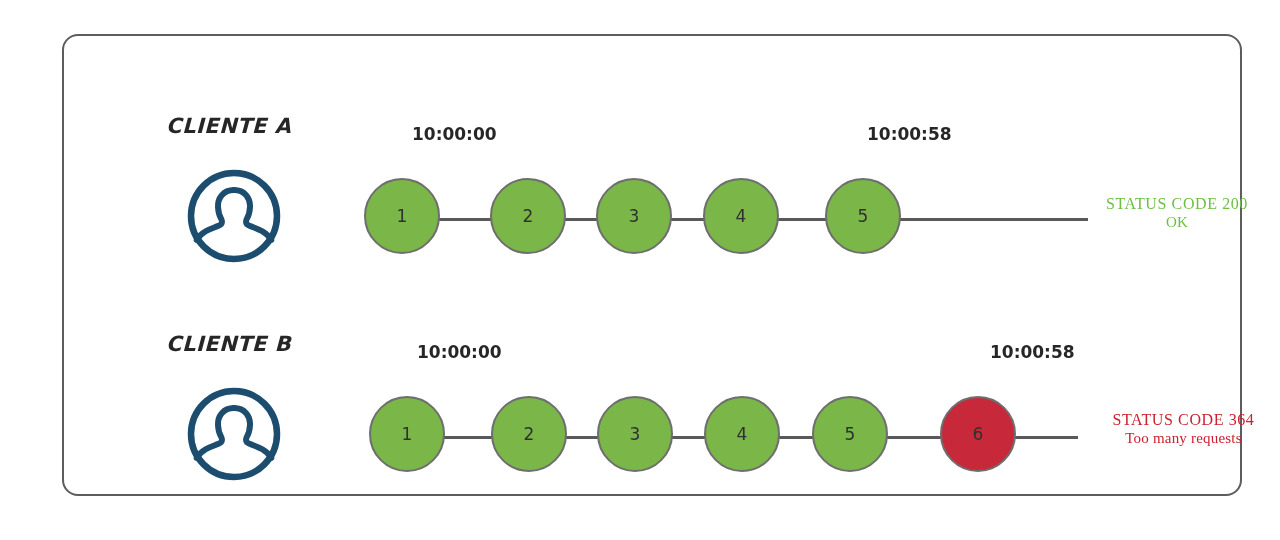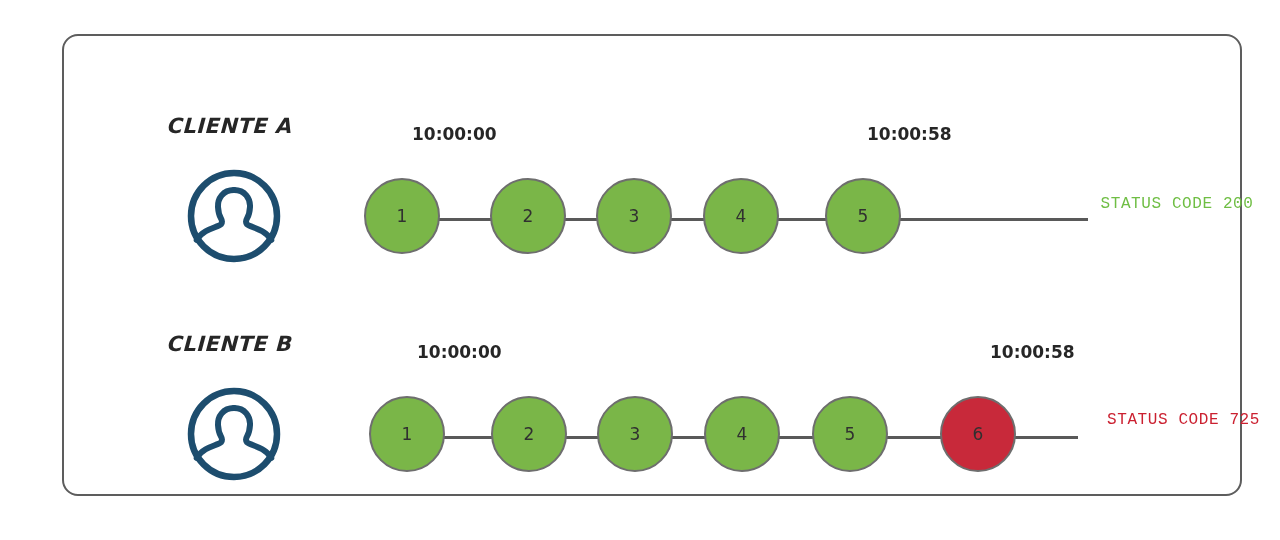--- a/index.html
+++ b/index.html
@@ -109,21 +109,21 @@
     line-height: 1;
   }
   .node.ok  { background: #7ab648; }
   .node.err { background: #c8293a; }
 
   
   .status {
     position: absolute;
     text-align: center;
     white-space: nowrap;
-    font-family: Liberation Mono, monospace;
+    font-family: Liberation Serif, serif;
     line-height: 1.18;
   }
   .status .l1 {
     display: block;
     font-size: 16px;
     letter-spacing: 0.6px;
   }
   .status .l2 {
     display: block;
     font-size: 15px;
@@ -180,20 +180,21 @@
         <div class="node ok" style="left:339px;">
             <span>4</span>
           </div>
         <div class="node ok" style="left:461px;">
             <span>5</span>
           </div>
       </div>
 
       <div class="status ok" style="left:1028px; top:159px; width:170px;">
         <span class="l1">STATUS CODE 200</span>
+        <span class="l2">OK</span>
       </div>
     </div>
 
     <div class="row row-b">
 
       <div class="client-name">CLIENTE B</div>
 
       <div class="avatar">
         <svg width="100" height="100" viewBox="0 0 100 100" aria-hidden="true">
           <circle cx="50" cy="50" r="43" fill="none" stroke="#1d4d6e" stroke-width="6.5"></circle>
@@ -232,18 +233,19 @@
           </div>
         <div class="node ok" style="left:443px;">
             <span>5</span>
           </div>
         <div class="node err" style="left:571px;">
             <span>6</span>
           </div>
       </div>
 
       <div class="status err" style="left:1027px; top:157px; width:185px;">
-        <span class="l1">STATUS CODE 725</span>
+        <span class="l1">STATUS CODE 364</span>
+        <span class="l2">Too many requests</span>
       </div>
     </div>
 
   </div>
 </div>
 
 </body></html>

